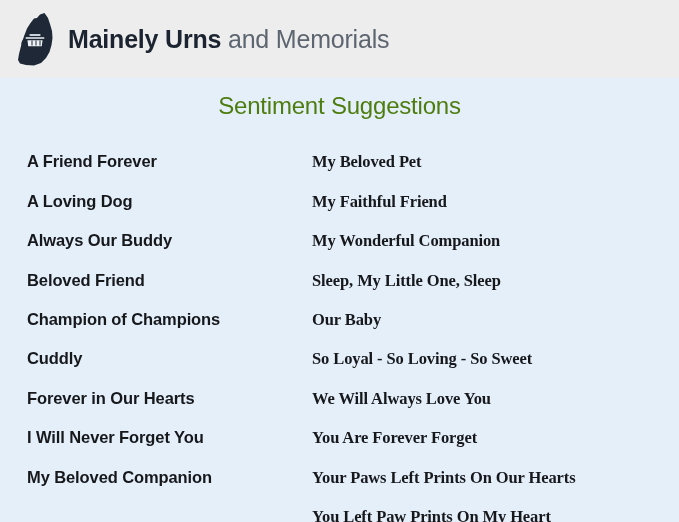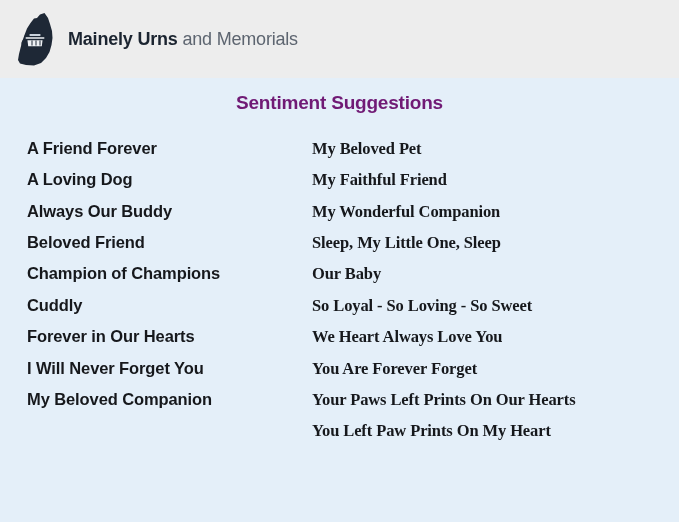--- a/index.html
+++ b/index.html
@@ -24,21 +24,21 @@
     box-sizing: border-box;
   }
   .logo-mark {
     width: 44px;
     height: 56px;
     flex: 0 0 auto;
     display: block;
     margin-right: 10px;
   }
   .wordmark {
-    font-size: 18px;
+    font-size: 25px;
     letter-spacing: -0.2px;
     white-space: nowrap;
     line-height: 1;
   }
   .wordmark .brand-strong {
     font-weight: bold;
     color: #1b2430;
   }
   .wordmark .brand-light {
     font-weight: normal;
@@ -47,23 +47,23 @@
 
   
   .sheet {
     height: 444px;
     background: #e4eff9;
     position: relative;
     box-sizing: border-box;
   }
   .page-title {
     text-align: center;
-    font-size: 19px;
-    font-weight: bold;
-    color: #701a75;
+    font-size: 24px;
+    font-weight: normal;
+    color: #4d7c0f;
     padding-top: 15px;
     letter-spacing: -0.2px;
     line-height: 1.1;
   }
   .columns {
     display: flex;
     padding-top: 19px;
   }
   .column {
     display: flex;
@@ -80,20 +80,21 @@
     font-family: Liberation Serif, serif;
   }
   .sentiment-item {
     font-size: 16.5px;
     font-weight: bold;
     color: #16181c;
     height: 31.4px;
     line-height: 31.4px;
     white-space: nowrap;
     letter-spacing: -0.1px;
+    margin-top: 8px;
   }
 </style>
 </head>
 <body>
 
 <div class="header">
   <svg class="logo-mark" viewBox="0 0 44 56" aria-hidden="true">
 
     <path d="M30.5 2 L26 3.5 L23 7 L20 7.5 L16.5 12 L13 17.5 L10.5 24 L8 31 L6.5 37 L5 43 L4 49 L6 52.5 L12 54 L20 54.5 L27 52 L32 47 L35.5 41 L37.5 34 L38.5 27 L38 20 L36 13 L34 7 Z" fill="#1e2836"></path>
 
@@ -130,19 +131,19 @@
       <div class="sentiment-item">My Beloved Companion</div>
     </div>
 
     <div class="column col-right">
       <div class="sentiment-item">My Beloved Pet</div>
       <div class="sentiment-item">My Faithful Friend</div>
       <div class="sentiment-item">My Wonderful Companion</div>
       <div class="sentiment-item">Sleep, My Little One, Sleep</div>
       <div class="sentiment-item">Our Baby</div>
       <div class="sentiment-item">So Loyal - So Loving - So Sweet</div>
-      <div class="sentiment-item">We Heart Always Love You</div>
+      <div class="sentiment-item">We Will Always Love You</div>
       <div class="sentiment-item">You Are Forever Forget</div>
       <div class="sentiment-item">Your Paws Left Prints On Our Hearts</div>
       <div class="sentiment-item">You Left Paw Prints On My Heart</div>
     </div>
   </div>
 </div>
 
 </body></html>

